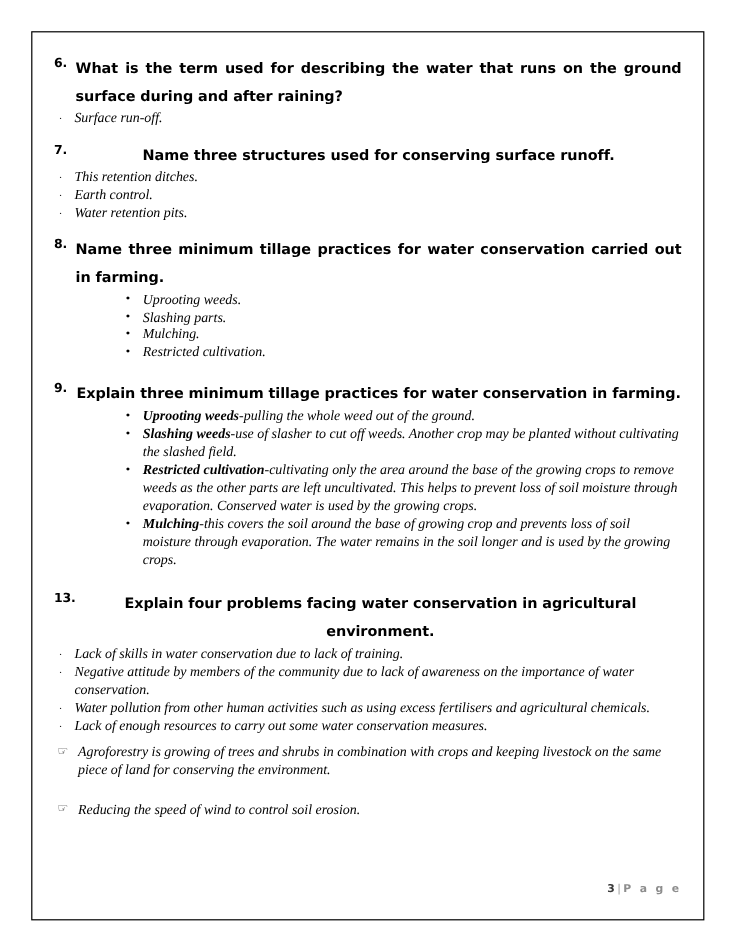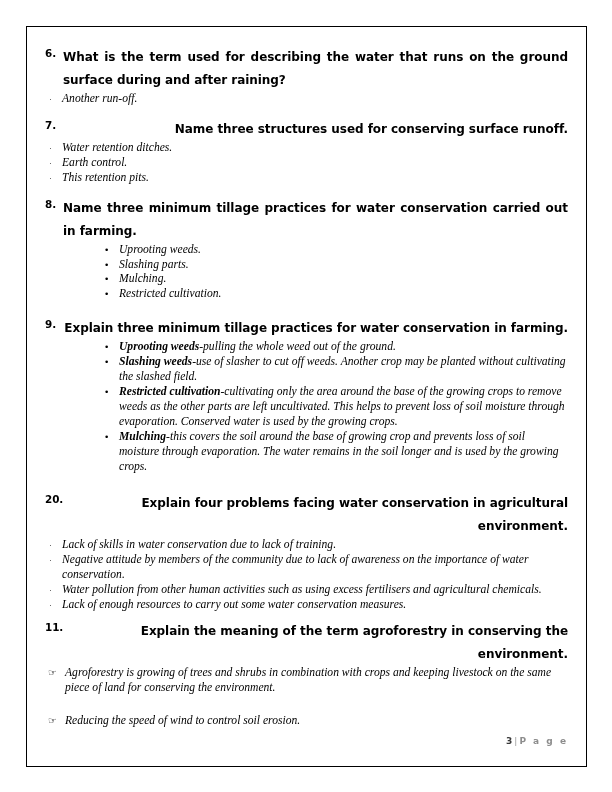--- a/index.html
+++ b/index.html
@@ -62,21 +62,21 @@
   .qnum.wide { width: 21px; }
   .qtext {
     font-family: "DejaVu Sans", sans-serif;
     font-weight: bold;
     font-size: 12px;
     line-height: 23px;
     flex: 1 1 auto;
     letter-spacing: -0.05px;
     text-align: justify;
   }
-  .qtext.nojust { text-align: right; }
+  .qtext.nojust { text-align: center; }
 
   
   .alist {
     margin: 0;
     padding: 0;
     list-style: none;
   }
   .aitem {
     display: flex;
     align-items: flex-start;
@@ -180,44 +180,44 @@
   <div class="content">
 
     <div class="qblock">
       <div class="qrow">
         <div class="qnum">6.</div>
         <div class="qtext">What is the term used for describing the water that runs on the ground surface during and after raining?</div>
       </div>
       <ul class="alist">
         <li class="aitem">
           <span class="bullet-dash">·</span>
-          <span class="atext">Another run-off.</span>
+          <span class="atext">Surface run-off.</span>
         </li>
       </ul>
     </div>
 
     <div class="gap-md"></div>
 
     <div class="qblock">
       <div class="qrow">
         <div class="qnum">7.</div>
         <div class="qtext nojust">Name three structures used for conserving surface runoff.</div>
       </div>
       <ul class="alist">
         <li class="aitem">
           <span class="bullet-dash">·</span>
-          <span class="atext">Water retention ditches.</span>
+          <span class="atext">This retention ditches.</span>
         </li>
         <li class="aitem">
           <span class="bullet-dash">·</span>
           <span class="atext">Earth control.</span>
         </li>
         <li class="aitem">
           <span class="bullet-dash">·</span>
-          <span class="atext">This retention pits.</span>
+          <span class="atext">Water retention pits.</span>
         </li>
       </ul>
     </div>
 
     <div class="gap-md"></div>
 
     <div class="qblock">
       <div class="qrow">
         <div class="qnum">8.</div>
         <div class="qtext">Name three minimum tillage practices for water conservation carried out in farming.</div>
@@ -266,21 +266,21 @@
           <span class="bullet-round">•</span>
           <span class="subtext"><span class="lead">Mulching</span><span>-this covers the soil around the base of growing crop and prevents loss of soil moisture through evaporation. The water remains in the soil longer and is used by the growing crops.</span></span>
         </li>
       </ul>
     </div>
 
     <div class="gap-xl"></div>
 
     <div class="qblock">
       <div class="qrow">
-        <div class="qnum wide">20.</div>
+        <div class="qnum wide">13.</div>
         <div class="qtext nojust">Explain four problems facing water conservation in agricultural environment.</div>
       </div>
       <ul class="alist">
         <li class="aitem">
           <span class="bullet-dash">·</span>
           <span class="atext">Lack of skills in water conservation due to lack of training.</span>
         </li>
         <li class="aitem">
           <span class="bullet-dash">·</span>
           <span class="atext">Negative attitude by members of the community due to lack of awareness on the importance of water conservation.</span>
@@ -292,24 +292,20 @@
         <li class="aitem">
           <span class="bullet-dash">·</span>
           <span class="atext">Lack of enough resources to carry out some water conservation measures.</span>
         </li>
       </ul>
     </div>
 
     <div class="gap-sm"></div>
 
     <div class="qblock">
-      <div class="qrow">
-        <div class="qnum wide">11.</div>
-        <div class="qtext nojust">Explain the meaning of the term agroforestry in conserving the environment.</div>
-      </div>
       <ul class="alist">
         <li class="aitem">
           <span class="bullet-hand">☞</span>
           <span class="atext">Agroforestry is growing of trees and shrubs in combination with crops and keeping livestock on the same piece of land for conserving the environment.</span>
         </li>
       </ul>
     </div>
 
     <div class="gap-xl"></div>
 

